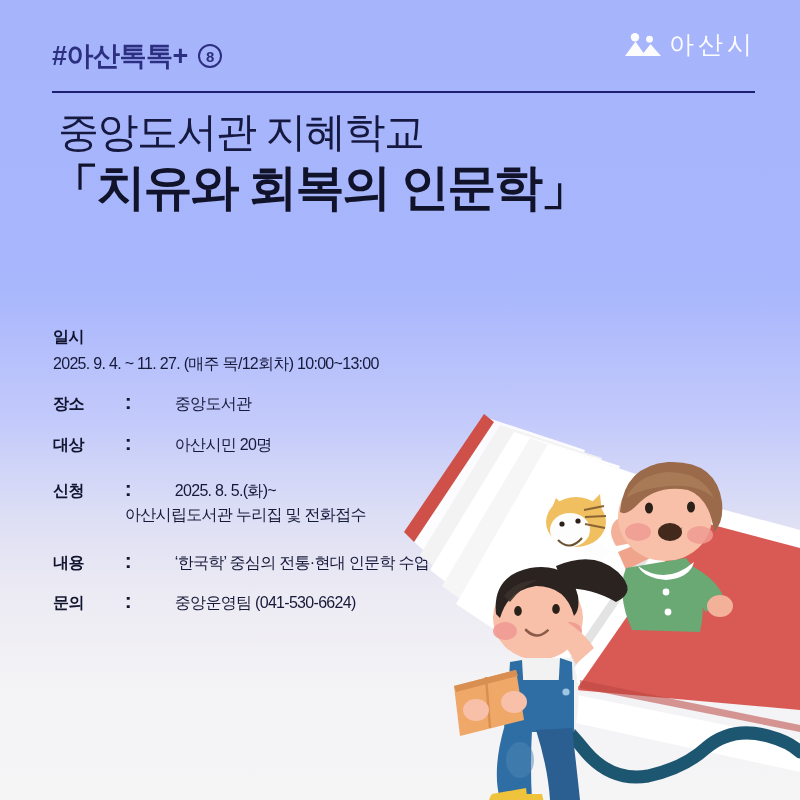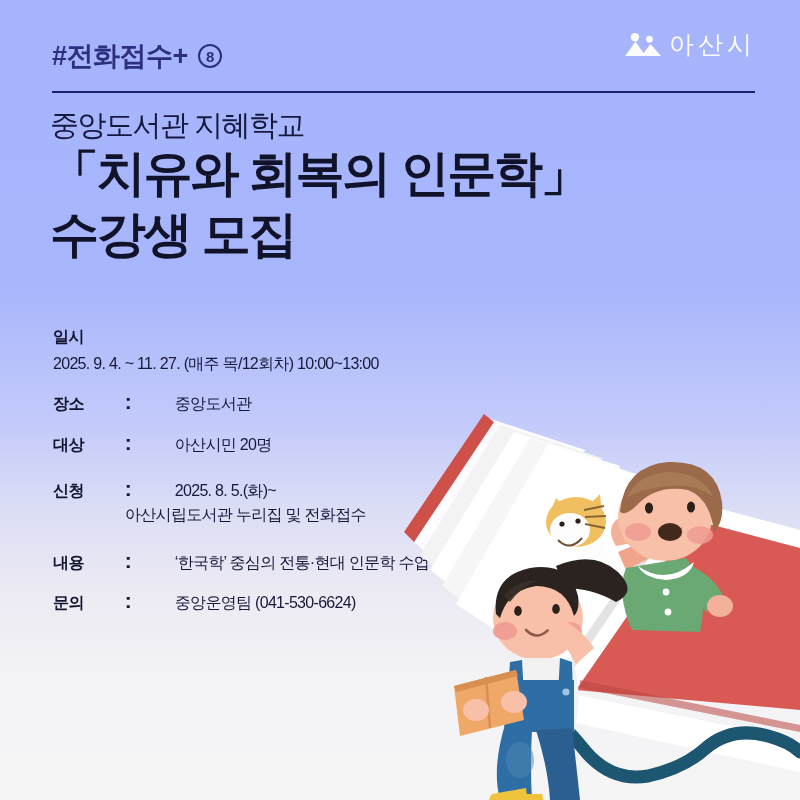--- a/index.html
+++ b/index.html
@@ -50,22 +50,22 @@
     letter-spacing:4px; white-space:nowrap;
   }
   #header-rule {
     position:absolute; left:52px; top:91px;
     width:703px; height:2px; background:#1d2070;
   }
 
   
   #title-block { position:absolute; left:50px; top:108px; width:700px; }
   #subtitle {
-    font-size:29px; font-weight:400; color:#15183f;
-    letter-spacing:-1.5px; line-height:1.18; white-space:nowrap;
+    font-size:41px; font-weight:400; color:#15183f;
+    letter-spacing:-1.5px; line-height:1.18; white-space:nowrap;margin-left:8px;
   }
   .title-main {
     font-size:49px; font-weight:800; color:#101329;
     letter-spacing:-2.2px; line-height:1.20; white-space:nowrap;
     margin-top:2px;
   }
 
   
   #details { position:absolute; left:53px; top:325px; width:640px; }
   .detail-row { margin-bottom:15px; }
@@ -95,41 +95,40 @@
   #illustration svg { display:block; width:100%; height:100%; }
 </style>
 </head>
 <body>
 
 <div id="poster">
 
   <div id="header">
 
     <div id="hashtag">
-      <span>#전화접수+</span><span id="badge-number">8</span>
+      <span>#아산톡톡+</span><span id="badge-number">8</span>
     </div>
 
     <div id="brand-logo">
       <span id="brand-mark">
         <svg viewBox="0 0 38 26" xmlns="http://www.w3.org/2000/svg">
           <circle cx="11" cy="5.2" r="4.2" fill="#ffffff"></circle>
           <circle cx="25.5" cy="7.2" r="3.4" fill="#ffffff"></circle>
           <path d="M1 24 L11.5 9.5 L19.5 21 L26.5 12 L37 24 Z" fill="#ffffff"></path>
         </svg>
       </span>
       <span id="brand-name">아산시</span>
     </div>
 
     <div id="header-rule"></div>
   </div>
 
   <div id="title-block">
     <div id="subtitle">중앙도서관 지혜학교</div>
     <div class="title-main">「치유와 회복의 인문학」</div>
-    <div class="title-main">수강생 모집</div>
   </div>
 
   <div id="details">
 
     <div class="detail-row" id="row-date">
       <div class="row-heading">일시</div>
       <div class="row-value">2025. 9. 4. ~ 11. 27. (매주 목/12회차) 10:00~13:00</div>
     </div>
 
     <div class="detail-row inline-row">

